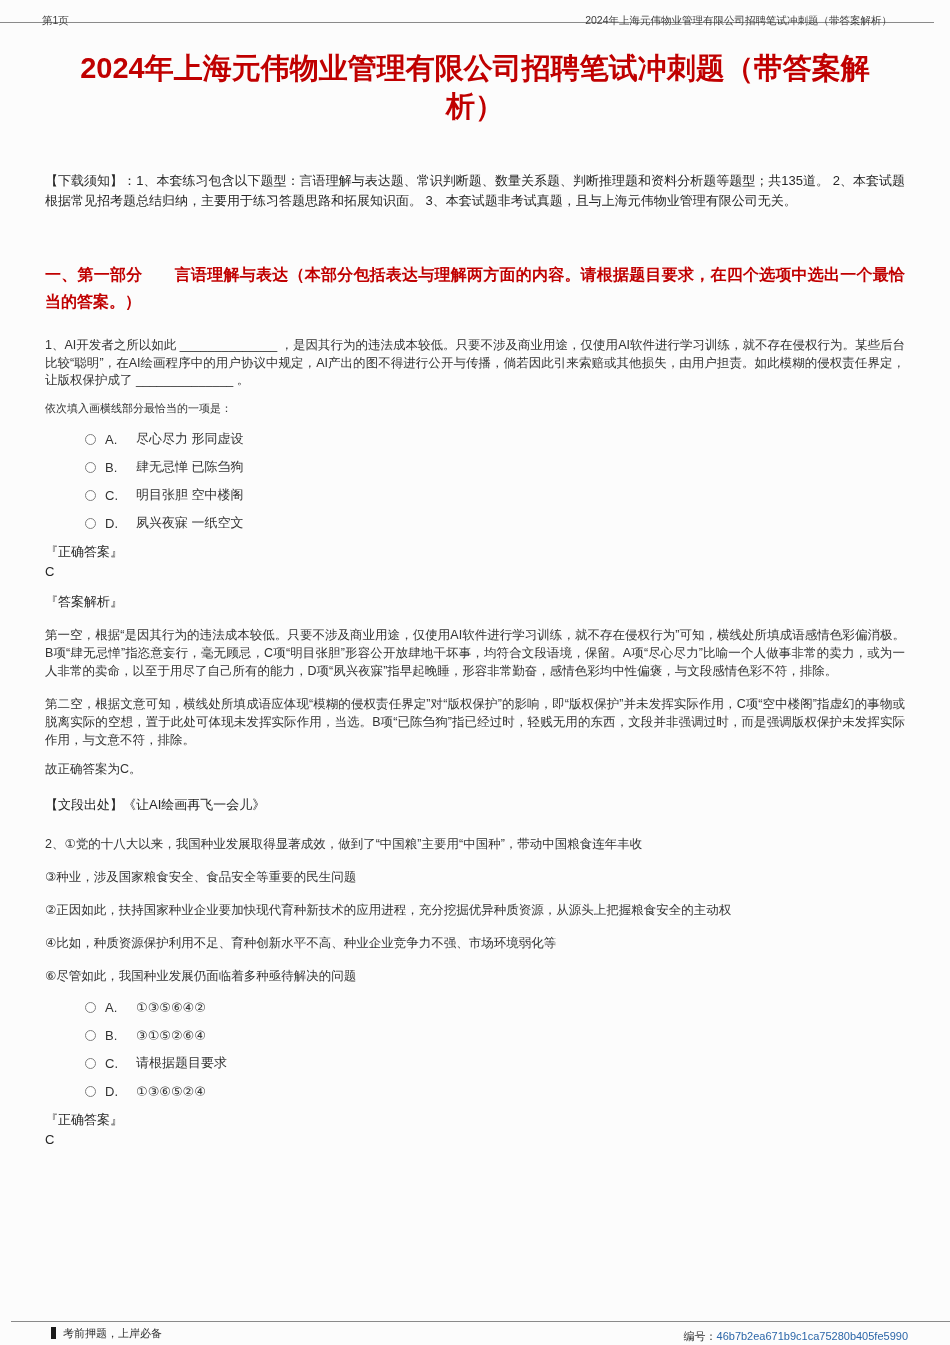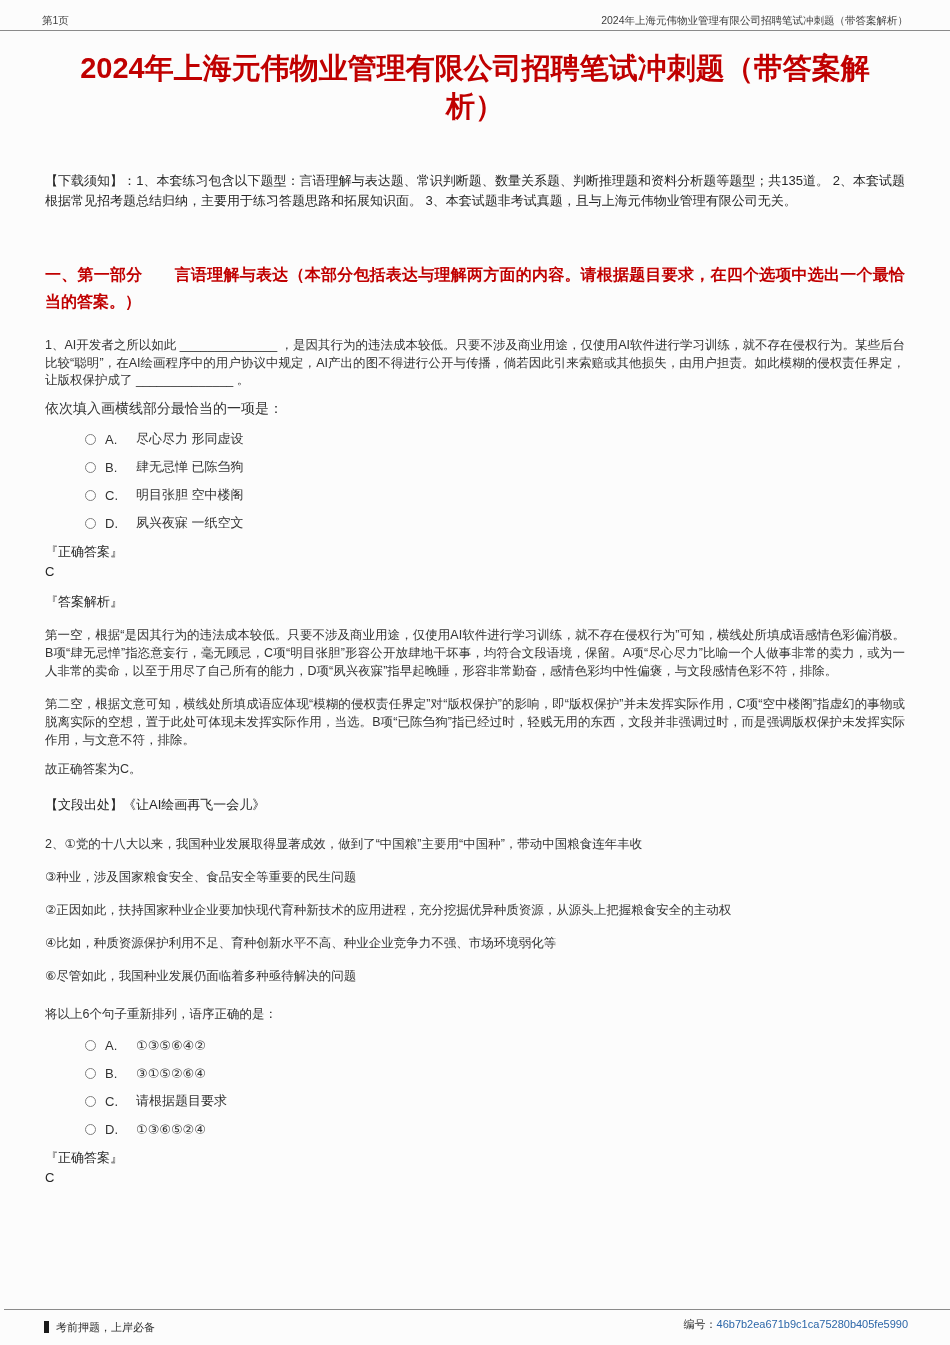--- a/index.html
+++ b/index.html
@@ -1,57 +1,57 @@
 <!DOCTYPE html>
 <html><head>
 <meta charset="utf-8">
 <style>
   * { margin:0; padding:0; box-sizing:border-box; }
   html,body { background:#e8e8e8; }
   body { font-family:"Liberation Sans","DejaVu Sans",sans-serif; }
   .page { width:950px; height:1345px; margin:0 auto; background:#fcfcfc; position:relative; overflow:hidden; }
 
-  .page-header { position:absolute; top:0; left:0; right:0; height:16px;
-    padding:14px 42px 16px 42px; display:flex; justify-content:space-between;
+  .page-header { position:absolute; top:0; left:0; right:16px; height:16px;
+    padding:14px 42px 8px 42px; display:flex; justify-content:space-between;
     border-bottom:1px solid #8a8a8a; font-size:10.5px; color:#3d3d3d; }
   .hdr-right { text-align:right; }
 
   .content { padding:33px 45px 0 45px; }
 
   .doc-title { color:#c00000; font-size:29px; font-weight:bold; text-align:center;
     line-height:38px; margin:16px auto 0 auto; max-width:810px; }
 
   .notice { margin-top:46px; font-size:13px; line-height:20px; color:#262626; text-align:justify; }
 
   .section-heading { margin-top:50px; color:#c00000; font-size:16px; font-weight:bold;
     line-height:27px; text-align:justify; }
 
   .stem { margin-top:22px; font-size:12.5px; line-height:17.5px; color:#333; text-align:justify; }
-  .prompt { margin-top:9px; font-size:14px; line-height:18px; color:#333; }
+  .prompt { margin-top:9px; font-size:11px; line-height:18px; color:#333; }
 
   .options { margin-top:13px; }
   .option { display:flex; align-items:center; margin:0 0 9px 40px; height:19px;
     font-size:13px; color:#333; cursor:default; }
   .radio { width:11px; height:11px; border:1px solid #7f7f7f; border-radius:50%;
     background:#fff; margin-right:9px; flex:none; }
   .opt-letter { width:31px; flex:none; }
 
   .ans-label { margin-top:10px; font-size:13px; line-height:18px; color:#262626; }
   .ans-value { margin-top:2px; font-size:13px; line-height:18px; color:#262626; }
   .analysis-label { margin-top:12px; }
 
   .analysis { margin-top:15px; font-size:12.5px; line-height:18px; color:#333; text-align:justify; }
   .conclusion { margin-top:11px; }
   .source { margin-top:18px; font-size:13px; color:#262626; }
 
   .sentence { font-size:12.5px; line-height:17px; color:#333; margin-top:16px; }
   .sentence.first { margin-top:22px; }
   .prompt2 { margin-top:20px; font-size:12.5px; line-height:18px; color:#333; }
 
-  .page-footer { position:absolute; left:4px; right:0; bottom:0; height:36px;
+  .page-footer { position:absolute; left:11px; right:0; bottom:0; height:24px;
     border-top:1px solid #8a8a8a; padding:7px 42px 8px 40px; display:flex;
     justify-content:space-between; font-size:11px; color:#2e2e2e; }
   .ftr-left { display:flex; align-items:center; }
   .ftr-marker { display:inline-block; width:5px; height:12px; background:#1a1a1a; margin-right:7px; }
   .code { color:#2b66a8; }
 </style>
 </head>
 <body>
 
 <div class="page">
@@ -104,21 +104,20 @@
     <p class="analysis conclusion">故正确答案为C。</p>
 
     <p class="source">【文段出处】《让AI绘画再飞一会儿》</p>
 
     <p class="sentence first">2、①党的十八大以来，我国种业发展取得显著成效，做到了“中国粮”主要用“中国种”，带动中国粮食连年丰收</p>
     <p class="sentence">③种业，涉及国家粮食安全、食品安全等重要的民生问题</p>
     <p class="sentence">②正因如此，扶持国家种业企业要加快现代育种新技术的应用进程，充分挖掘优异种质资源，从源头上把握粮食安全的主动权</p>
     <p class="sentence">④比如，种质资源保护利用不足、育种创新水平不高、种业企业竞争力不强、市场环境弱化等</p>
     <p class="sentence">⑥尽管如此，我国种业发展仍面临着多种亟待解决的问题</p>
 
-    <p class="prompt2">将以上6个句子重新排列，语序正确的是：</p>
 
     <div class="options">
       <div class="option">
         <span class="radio"></span>
         <span class="opt-letter">A.</span>
         <span class="opt-text">①③⑤⑥④②</span>
       </div>
       <div class="option">
         <span class="radio"></span>
         <span class="opt-letter">B.</span>

